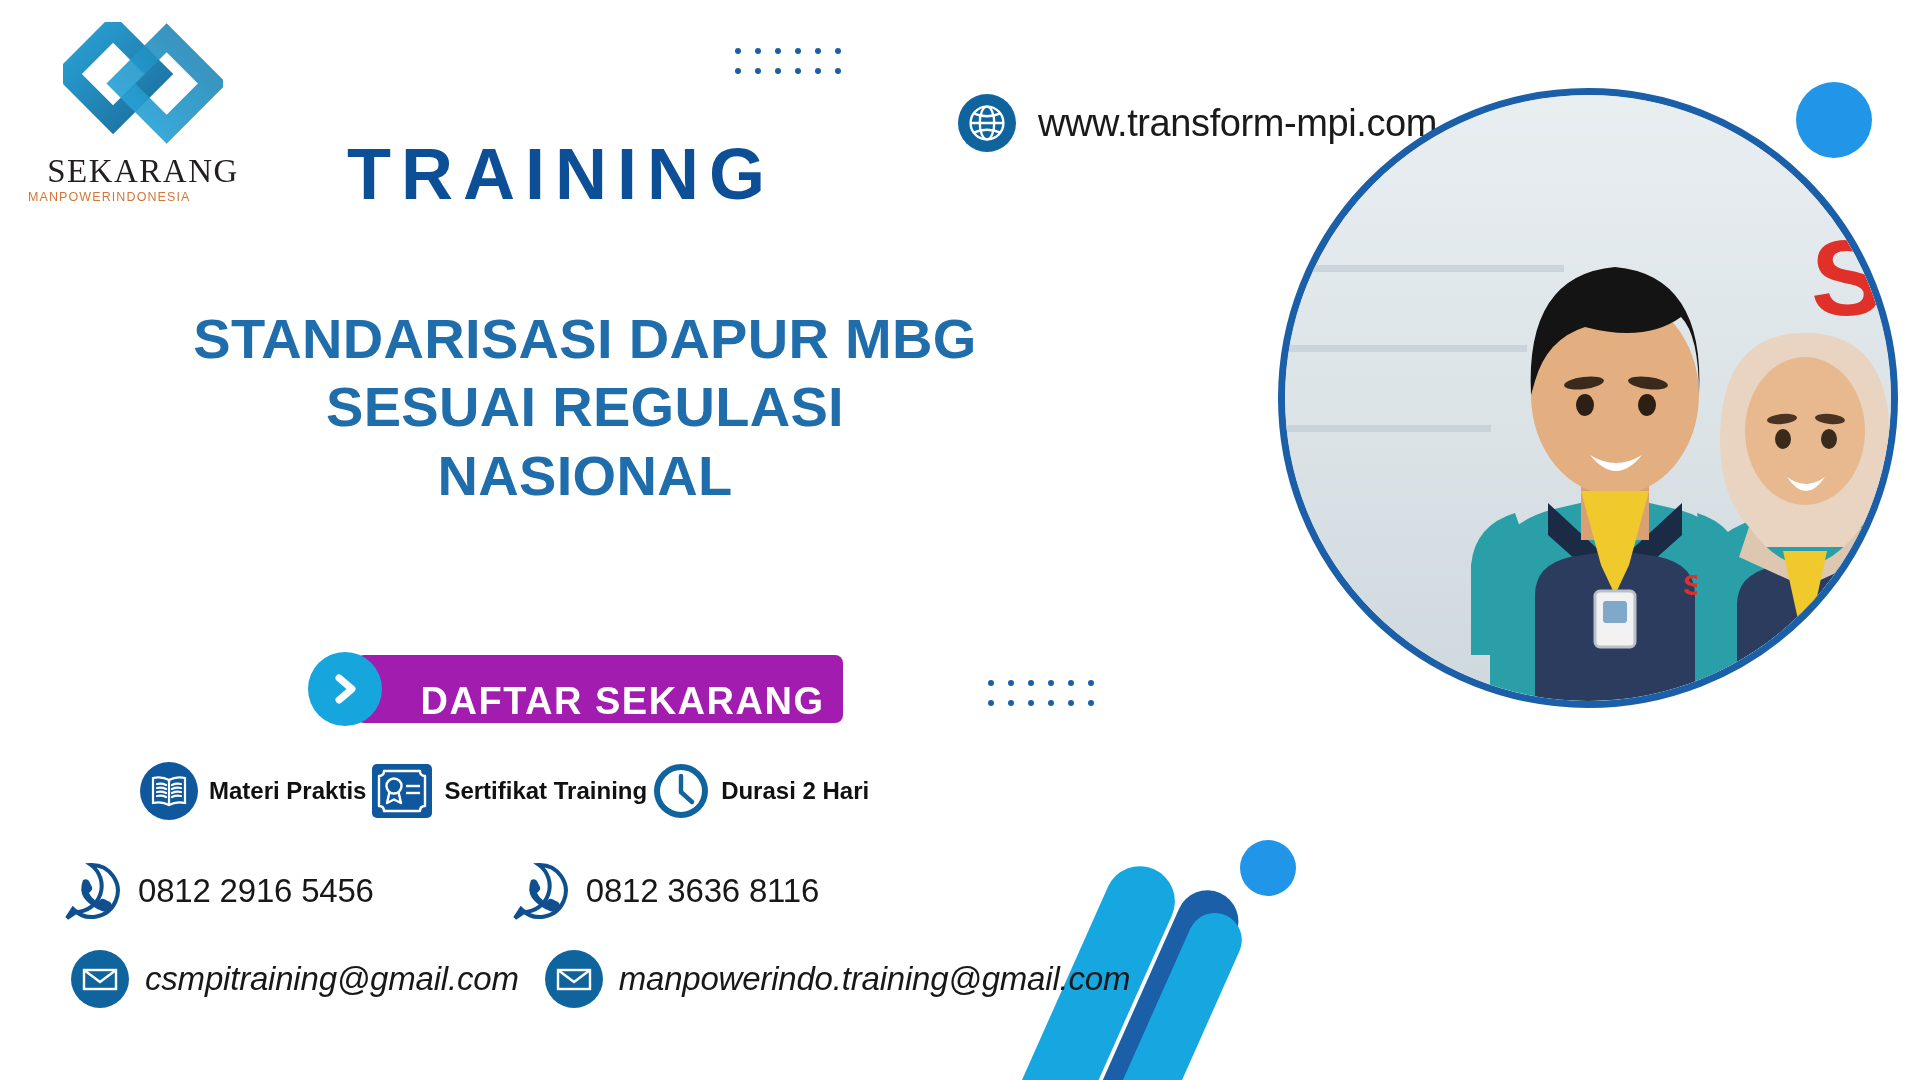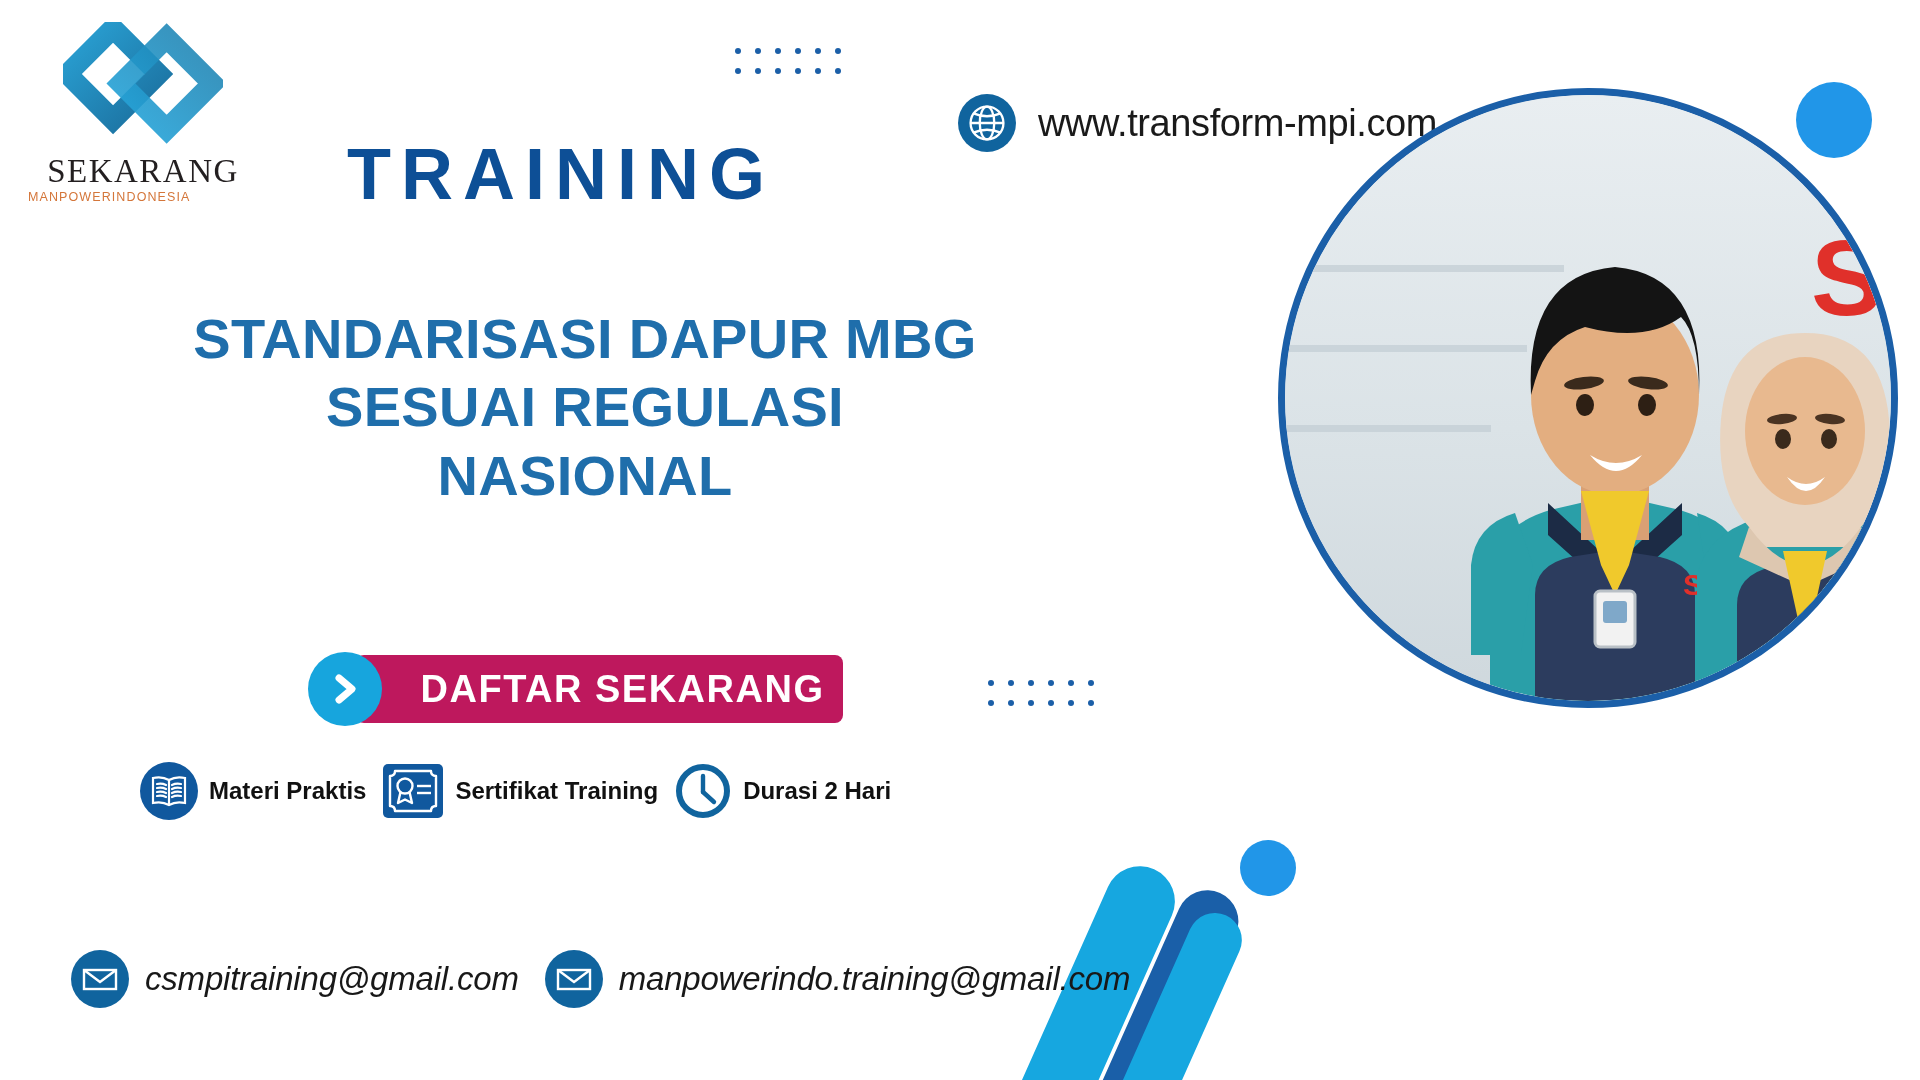--- a/index.html
+++ b/index.html
@@ -60,35 +60,35 @@
 
   
   #cta-button {
     position:absolute; left:308px; top:655px;
     display:flex; align-items:center;
     width:535px; height:68px;
     border:none; cursor:pointer; background:transparent; padding:0;
   }
   #cta-bar {
     position:absolute; left:48px; top:0; width:487px; height:68px;
-    background:#be185d; border-radius:8px;
-    display:flex; align-items:center; justify-content:center;
+    background:#a21caf; border-radius:8px;
+    display:flex; align-items:flex-end; justify-content:center;
   }
   #cta-label {
     color:#fff; font-size:38px; font-weight:bold; letter-spacing:1.5px;
     padding-left:46px; white-space:nowrap;
   }
   #cta-arrow-circle {
     position:absolute; left:0; top:-3px; width:74px; height:74px;
     background:#17a5dd; border-radius:50%;
     display:flex; align-items:center; justify-content:center; z-index:2;
   }
 
   
-  #features-row { position:absolute; left:140px; top:762px; display:flex; align-items:center; gap:16px; }
+  #features-row { position:absolute; left:140px; top:762px; display:flex; align-items:center; gap:5px; }
   .feature { display:flex; align-items:center; gap:11px; }
   .feature-label { font-size:24px; font-weight:bold; color:#111; white-space:nowrap; }
   .feature-icon { flex:0 0 auto; }
 
   
   .contact-row { position:absolute; display:flex; align-items:center; }
   #phones-row { left:60px; top:860px; gap:12px; }
   #emails-row { left:71px; top:950px; gap:16px;font-style:italic; }
   .contact-item { display:flex; align-items:center; gap:16px; }
   .contact-text { font-size:33px; color:#181818; white-space:nowrap; letter-spacing:-0.2px; }
@@ -239,20 +239,36 @@
         <g stroke="#10649e" stroke-width="4.4" stroke-linecap="round">
           <line x1="29" y1="14" x2="29" y2="30"></line>
           <line x1="29" y1="30" x2="40" y2="40"></line>
         </g>
       </svg>
       <span class="feature-label">Durasi 2 Hari</span>
     </div>
 
   </div>
 
+  <div class="contact-row" id="phones-row">
+    <div class="contact-item">
+      <svg class="contact-icon" width="62" height="62" viewBox="0 0 62 62">
+        <path d="M31 5 A26 26 0 1 1 13 49 L7 58 L16 52 A26 26 0 0 0 31 5 Z" fill="none" stroke="#0f4f8f" stroke-width="4"></path>
+        <path d="M23 20 q4 -2 6 1 l3 6 q1 2 -1 4 l-2 2 q3 6 9 9 l2 -2 q2 -2 4 -1 l6 3 q3 2 1 6 q-3 5 -9 3 q-11 -4 -18 -13 q-5 -7 -1 -18 Z" fill="#0f4f8f"></path>
+      </svg>
+      <span class="contact-text">0812 2916 5456</span>
+    </div>
+    <div class="contact-item" id="phone-2">
+      <svg class="contact-icon" width="62" height="62" viewBox="0 0 62 62">
+        <path d="M31 5 A26 26 0 1 1 13 49 L7 58 L16 52 A26 26 0 0 0 31 5 Z" fill="none" stroke="#0f4f8f" stroke-width="4"></path>
+        <path d="M23 20 q4 -2 6 1 l3 6 q1 2 -1 4 l-2 2 q3 6 9 9 l2 -2 q2 -2 4 -1 l6 3 q3 2 1 6 q-3 5 -9 3 q-11 -4 -18 -13 q-5 -7 -1 -18 Z" fill="#0f4f8f"></path>
+      </svg>
+      <span class="contact-text">0812 3636 8116</span>
+    </div>
+  </div>
 
   <div class="contact-row" id="emails-row">
     <div class="contact-item">
       <svg class="contact-icon" width="58" height="58" viewBox="0 0 58 58">
         <circle cx="29" cy="29" r="29" fill="#10649e"></circle>
         <rect x="13" y="20" width="32" height="19" fill="none" stroke="#fff" stroke-width="2.4"></rect>
         <path d="M13 20 L29 32 L45 20" fill="none" stroke="#fff" stroke-width="2.4"></path>
       </svg>
       <span class="contact-text">csmpitraining@gmail.com</span>
     </div>

